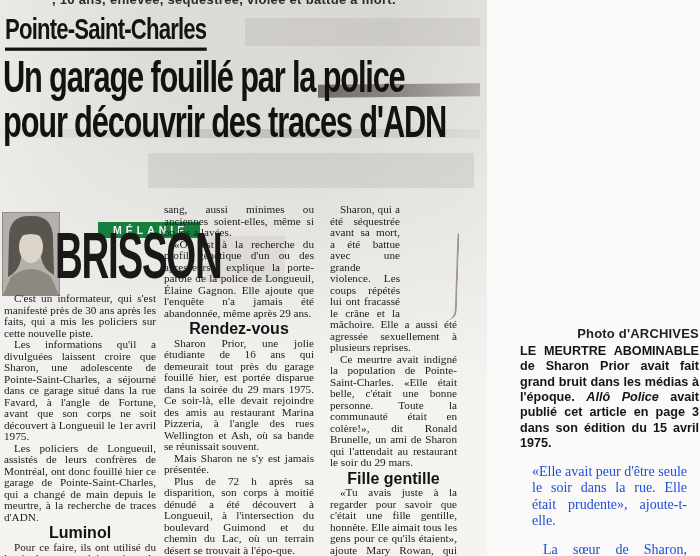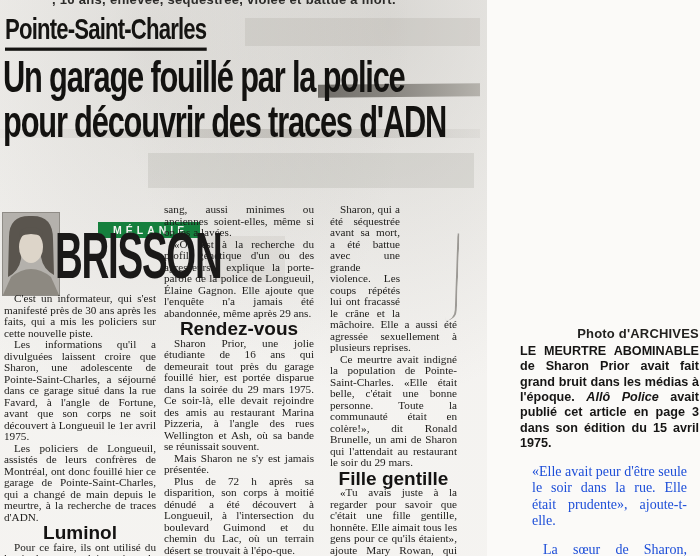--- a/index.html
+++ b/index.html
@@ -49,21 +49,21 @@
     font-family:"Liberation Sans",sans-serif;font-weight:bold;font-size:62px;
     letter-spacing:-2px;color:#1a1918;transform:scale(.62,1.05);transform-origin:0 0;
     white-space:nowrap;}
 
   
   .col{position:absolute;font-size:11.2px;line-height:11.5px;text-align:justify;
     color:#1c1b19;overflow:hidden;}
   .col p{margin:0;text-indent:10px;}
   .col p.noindent{text-indent:0;}
   .col h3{margin:4px 0 3px;font-family:"Liberation Sans",sans-serif;font-weight:bold;
-    font-size:19px;text-align:center;color:#141312;letter-spacing:0;}
+    font-size:16px;text-align:center;color:#141312;letter-spacing:0;}
   .col1{left:4px;top:293px;width:152px;height:263px;}
   .col2{left:164px;top:204px;width:150px;height:352px;}
   .col3{left:330px;top:204px;width:127px;height:352px;}
   .wrap-spacer{float:right;width:57px;height:112px;}
 
   
   .sidebar{position:absolute;left:520px;top:326px;width:179px;}
   .photo-credit{font-family:"Liberation Sans",sans-serif;font-weight:bold;font-size:13px;
     text-align:right;color:#232220;margin-bottom:3px;letter-spacing:.2px;}
   .caption{font-family:"Liberation Sans",sans-serif;font-weight:bold;font-size:12.6px;

